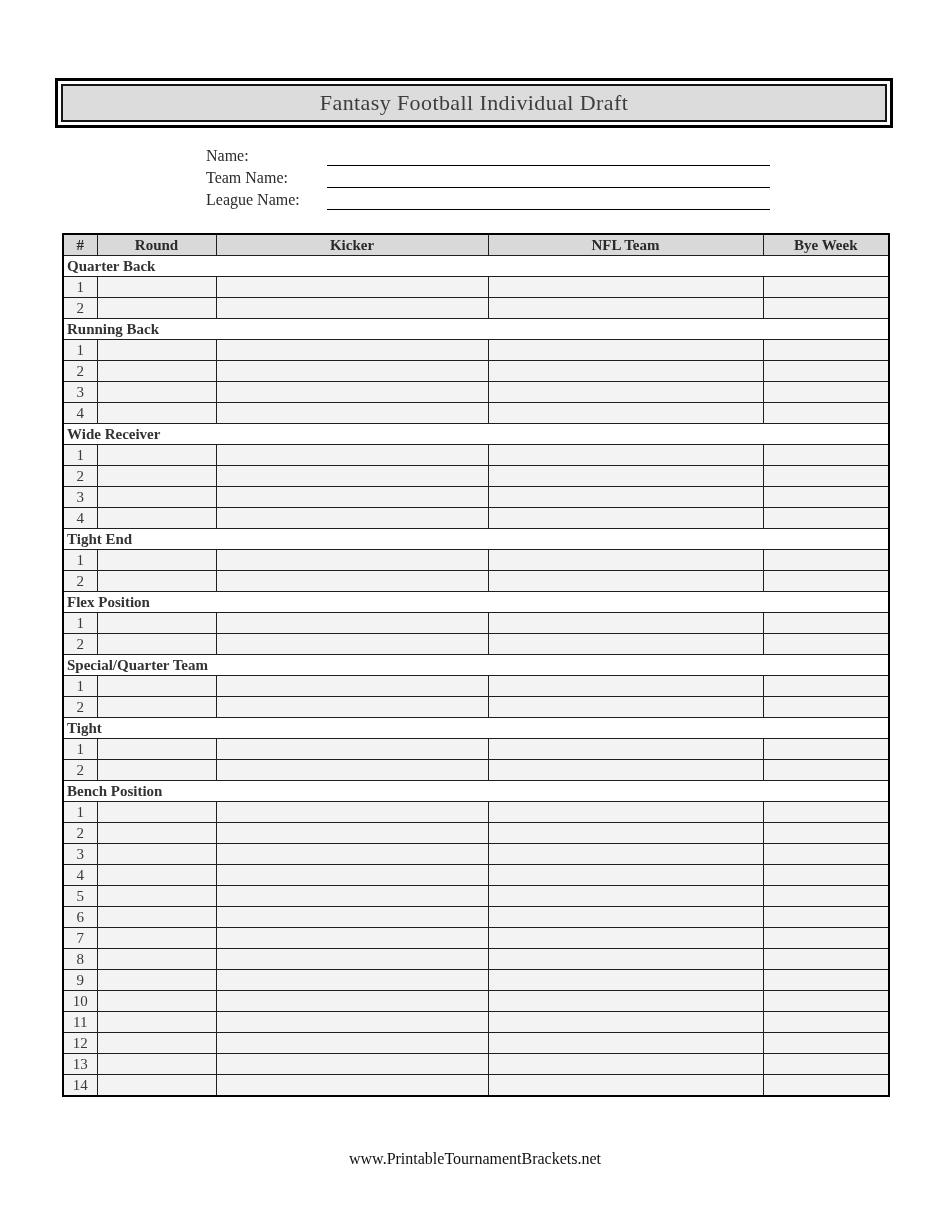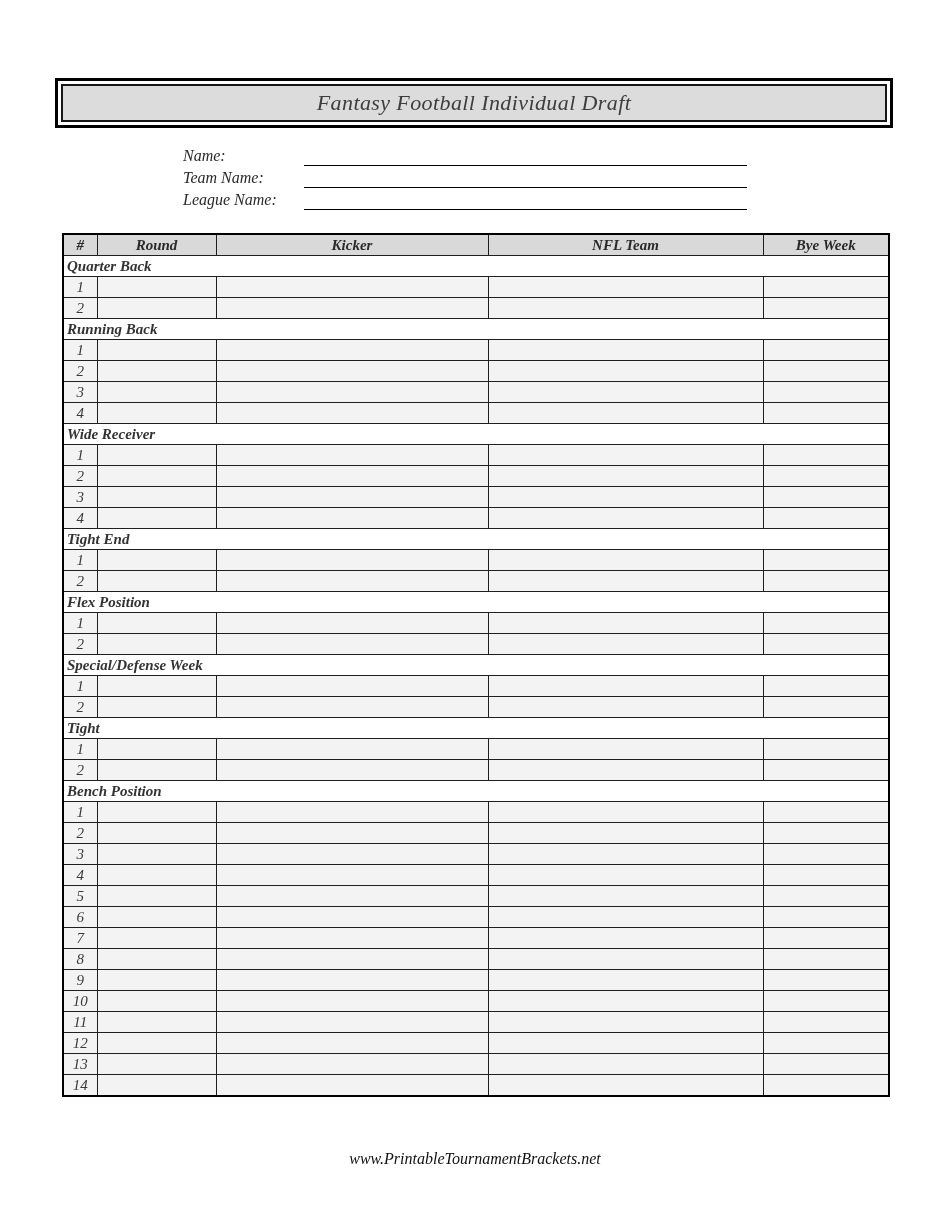--- a/index.html
+++ b/index.html
@@ -12,21 +12,20 @@
     height: 1230px;
     font-family: "Liberation Serif", "DejaVu Serif", serif;
     color: #222222;
     position: relative;
     overflow: hidden;
   }
   .page {
     position: relative;
     width: 950px;
     height: 1230px;
-    font-style: italic;
   }
 
   
   .title-box-outer {
     box-sizing: border-box;
     position: absolute;
     left: 55px;
     top: 78px;
     width: 838px;
     border: 3px solid #000000;
@@ -46,21 +45,21 @@
     margin: 0;
     font-size: 22px;
     font-weight: normal;
     color: #3d3d3d;
     letter-spacing: 0.4px;
   }
 
   
   .fields {
     position: absolute;
-    left: 183px;
+    left: 206px;
     top: 144px;
     width: 564px;
   }
   .field-row {
     display: flex;
     height: 22px;
     align-items: flex-end;
   }
   .field-label {
     width: 121px;
@@ -282,21 +281,21 @@
           <td class="entry-cell"></td>
         </tr>
         <tr>
           <td class="num-cell">2</td>
           <td class="entry-cell"></td>
           <td class="entry-cell"></td>
           <td class="entry-cell"></td>
           <td class="entry-cell"></td>
         </tr>
         <tr>
-          <td colspan="5" class="section-cell">Special/Defense Week</td>
+          <td colspan="5" class="section-cell">Special/Quarter Team</td>
         </tr>
         <tr>
           <td class="num-cell">1</td>
           <td class="entry-cell"></td>
           <td class="entry-cell"></td>
           <td class="entry-cell"></td>
           <td class="entry-cell"></td>
         </tr>
         <tr>
           <td class="num-cell">2</td>

